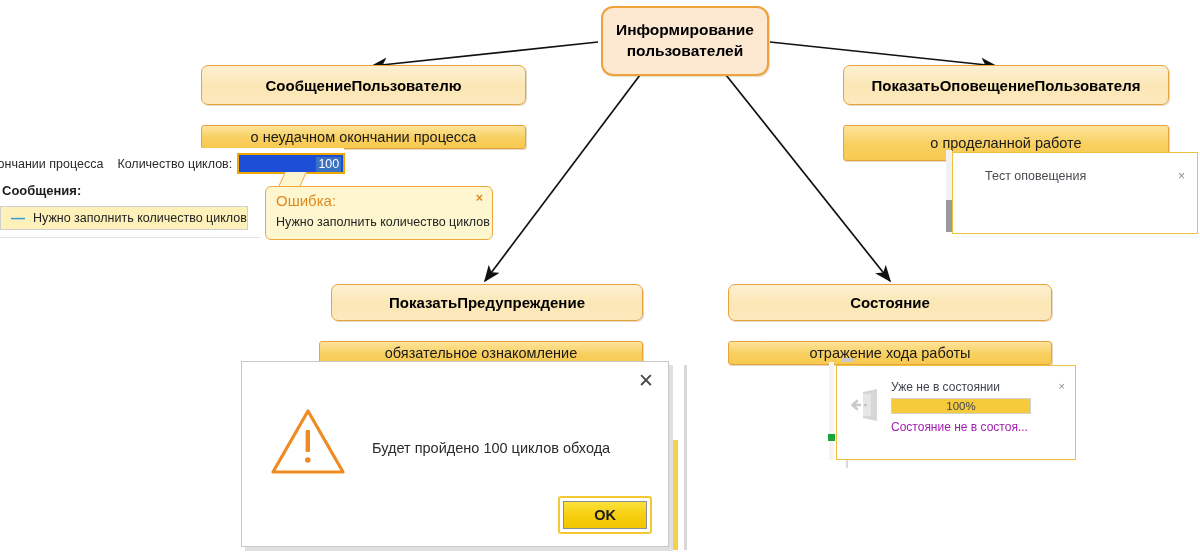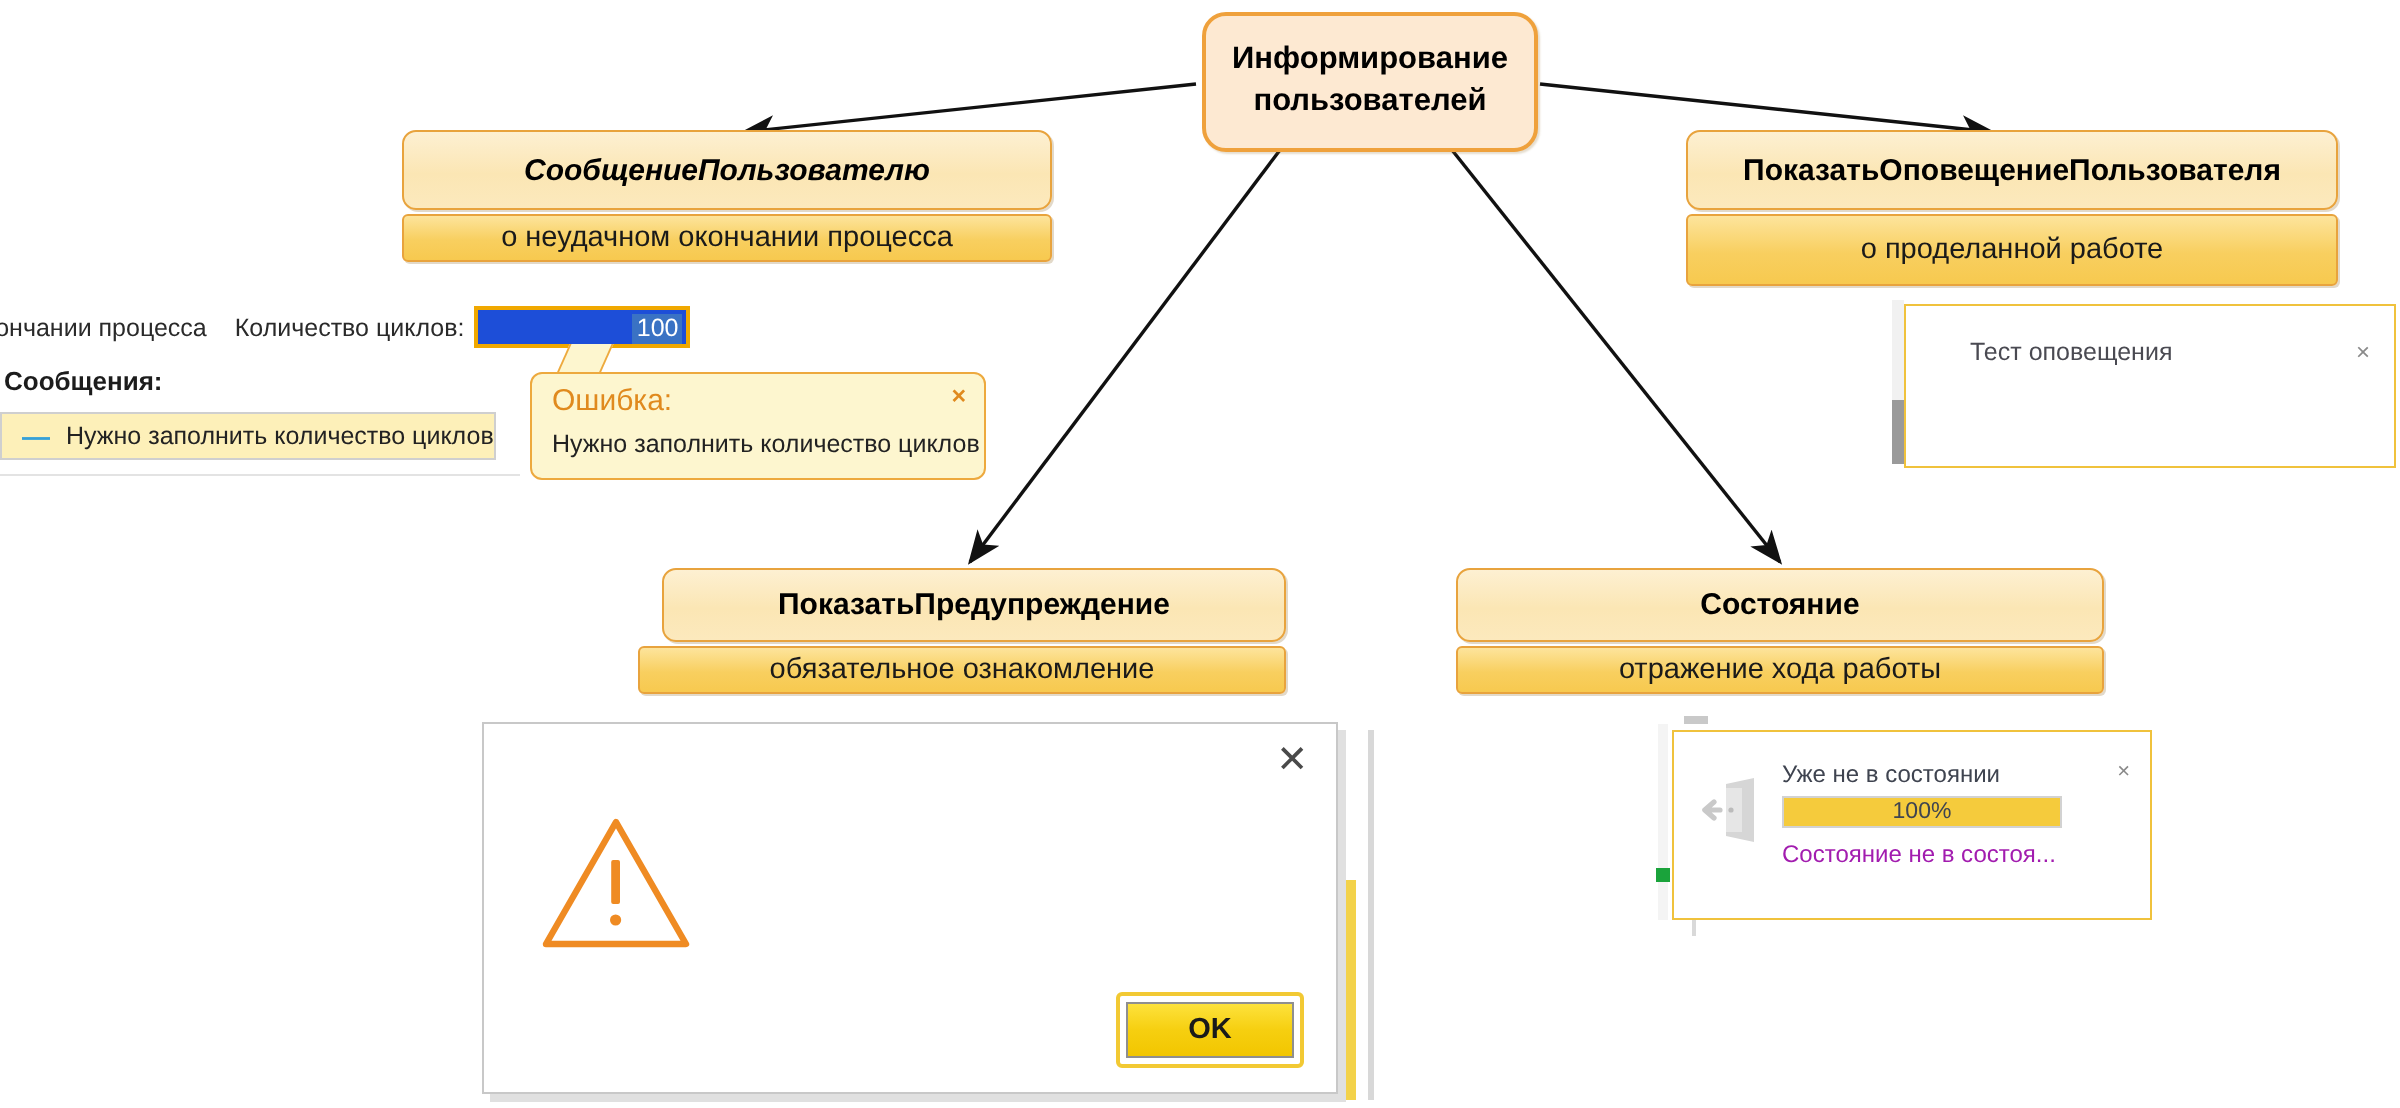--- a/index.html
+++ b/index.html
@@ -44,21 +44,21 @@
     border: 1px solid #e8a33d;
     border-radius: 3px;
     background: linear-gradient(to bottom, #fde49c 0%, #f8cf5f 55%, #f7c94f 100%);
     color: #1a1a1a;
     font-size: 14.5px;
     text-align: center;
     display: flex;
     align-items: center;
     justify-content: center;
     box-shadow: 1px 1px 0 rgba(150,120,60,0.28);
-    margin-top: 2px;
+    margin-top: 20px;
   }
   .root-node {
     position: absolute;
     z-index: 3;
     border: 2px solid #efa13c;
     border-radius: 12px;
     background: #fde9d2;
     color: #000;
     font-weight: bold;
     font-size: 15.5px;
@@ -311,21 +311,21 @@
   </svg>
 
   <div class="root-node" style="left:601px; top:6px; width:168px; height:70px;">
     <div>
       <span>Информирование</span><br>
       <span>пользователей</span>
     </div>
   </div>
 
   <div class="node" style="left:201px; top:65px; width:325px;">
-    <div class="node-title" style="height:40px;font-style:italic;">СообщениеПользователю</div>
+    <div class="node-title" style="height:40px;">СообщениеПользователю</div>
     <div class="node-sub" style="height:24px;">о неудачном окончании процесса</div>
   </div>
 
   <div class="node" style="left:843px; top:65px; width:326px;">
     <div class="node-title" style="height:40px;">ПоказатьОповещениеПользователя</div>
     <div class="node-sub" style="height:36px;">о проделанной работе</div>
   </div>
 
   <div class="node" style="left:319px; top:284px; width:324px;">
     <div class="node-title" style="height:37px;margin-left:12px;">ПоказатьПредупреждение</div>
@@ -394,18 +394,19 @@
   <div id="warn-shadow-b"></div>
   <div id="warn-dialog">
     <span class="w-close">✕</span>
     <span class="w-icon">
       <svg width="76" height="70" viewBox="0 0 76 70">
         <path d="M38,5 L73,66 L3,66 Z" fill="none" stroke="#ef8b23" stroke-width="3.2" stroke-linejoin="round"></path>
         <rect x="35.6" y="24" width="4.4" height="22" rx="1" fill="#ef8b23"></rect>
         <circle cx="37.8" cy="54" r="2.8" fill="#ef8b23"></circle>
       </svg>
     </span>
+    <span class="w-msg">Будет пройдено 100 циклов обхода</span>
     <span class="w-okwrap">
       <span class="w-ok">OK</span>
     </span>
   </div>
 
 </div>
 
 </body></html>

